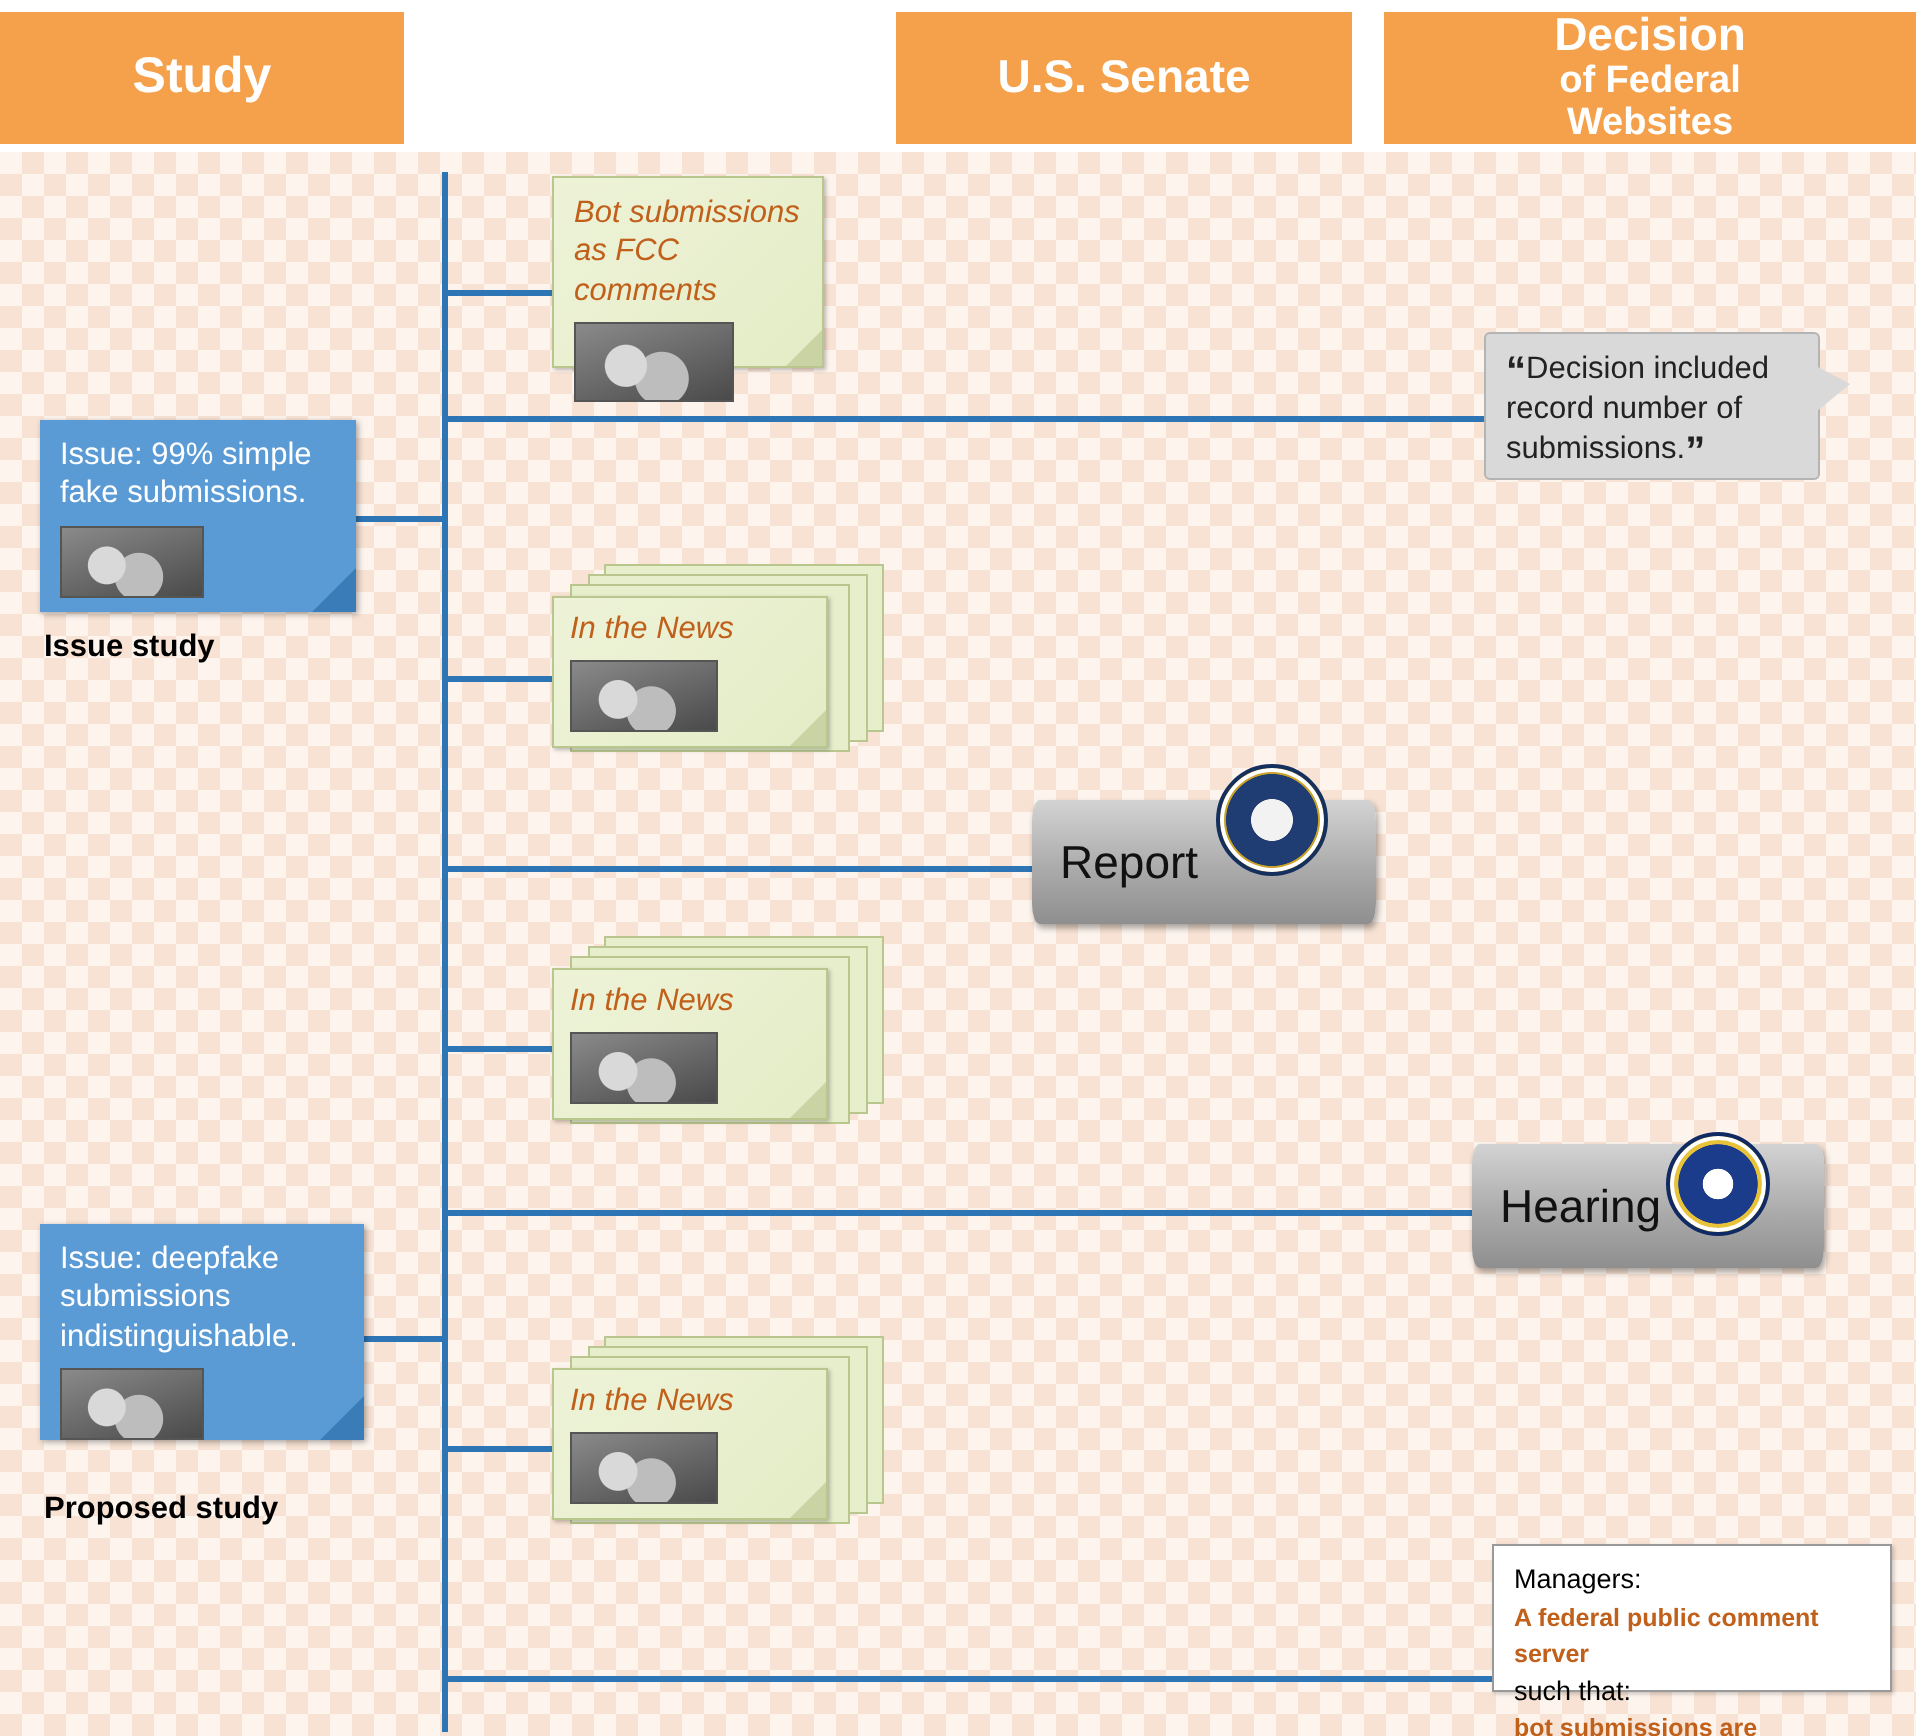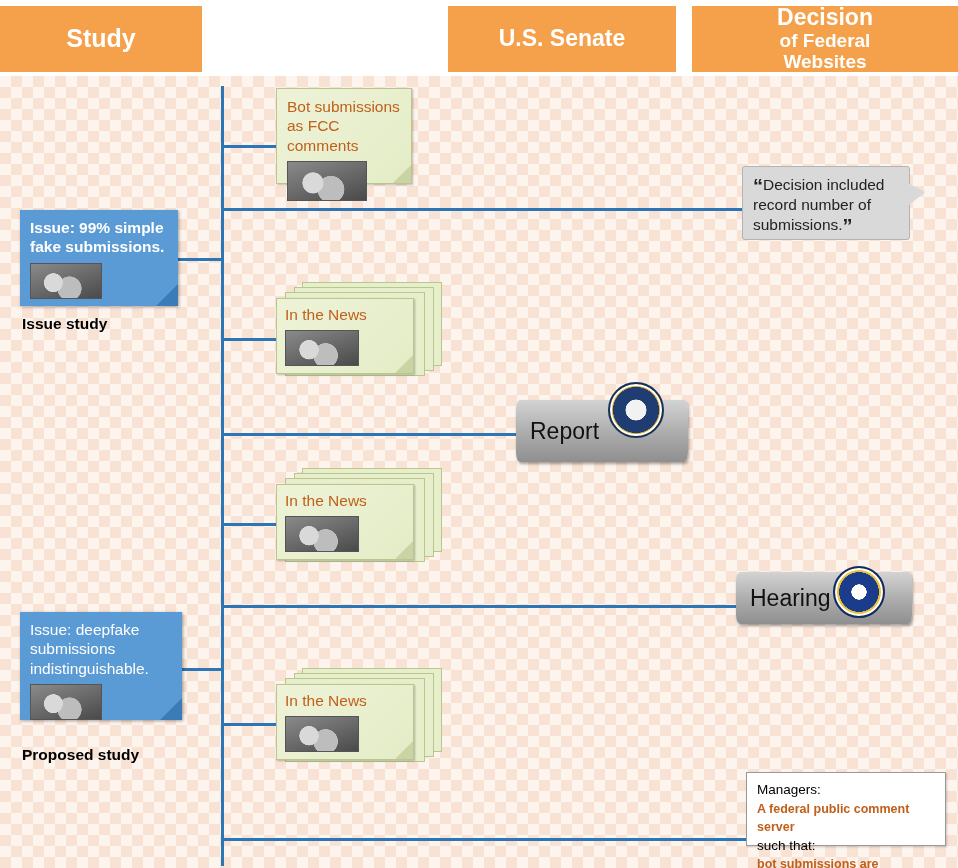--- a/index.html
+++ b/index.html
@@ -68,20 +68,21 @@
   .note-blue .fold{
     position:absolute;right:0;bottom:0;width:0;height:0;
     border-left:22px solid transparent;border-bottom:22px solid #3a7cb8;
   }
 
   
   .note-green{
     background:linear-gradient(135deg,#eef3d8 0%,#e4ecc6 100%);
     border:1px solid #b9c78e;color:#c05a10;
     box-shadow:1px 1px 2px rgba(0,0,0,.25);
+    font-style:italic;
   }
   .note-green .ttl{color:#c0601b;}
   .note-green .fold{
     position:absolute;right:0;bottom:0;width:0;height:0;
     border-left:18px solid transparent;border-bottom:18px solid #c9d3a3;
   }
   .stackwrap{position:absolute;}
   .stack-l{
     position:absolute;background:#e7eecb;border:1px solid #b9c78e;
   }
@@ -186,21 +187,21 @@
     <div>
       <span class="q">“</span><span>Decision included</span>
     </div>
     <div>record number of</div>
     <div>
       <span>submissions</span><span>.</span><span class="q">”</span>
     </div>
     <div class="tail"></div>
   </div>
 
-  <div class="note note-blue" style="left:20px;top:210px;width:158px;height:96px;font-weight:bold;">
+  <div class="note note-blue" style="left:20px;top:210px;width:158px;height:96px;">
     <div>Issue: 99% simple</div>
     <div>fake submissions.</div>
     <div class="imgbox" style="width:70px;height:34px;"></div>
     <div class="fold"></div>
   </div>
   <div class="caption" style="left:22px;top:315px;">Issue study</div>
 
   <div class="stackwrap" style="left:276px;top:282px;width:164px;height:92px;">
     <div class="stack-l" style="left:26px;top:0;width:138px;height:82px;"></div>
     <div class="stack-l" style="left:18px;top:5px;width:138px;height:82px;"></div>
@@ -221,21 +222,21 @@
     <div class="stack-l" style="left:26px;top:0;width:138px;height:82px;"></div>
     <div class="stack-l" style="left:18px;top:5px;width:138px;height:82px;"></div>
     <div class="stack-l" style="left:9px;top:10px;width:138px;height:82px;"></div>
     <div class="note note-green" style="left:0;top:16px;width:138px;height:76px;padding:6px 8px;">
       <div class="ttl">In the News</div>
       <div class="imgbox" style="width:72px;height:34px;"></div>
       <div class="fold"></div>
     </div>
   </div>
 
-  <div class="banner" style="left:736px;top:572px;width:176px;height:52px;text-align:center;">
+  <div class="banner" style="left:736px;top:572px;width:176px;height:62px;text-align:center;">
     <span class="blabel">Hearing</span>
   </div>
   <div class="seal seal-fcc" style="left:833px;top:566px;width:48px;height:48px;"></div>
 
   <div class="note note-blue" style="left:20px;top:612px;width:162px;height:108px;">
     <div>Issue: deepfake</div>
     <div>submissions</div>
     <div>indistinguishable.</div>
     <div class="imgbox" style="width:70px;height:34px;"></div>
     <div class="fold"></div>

